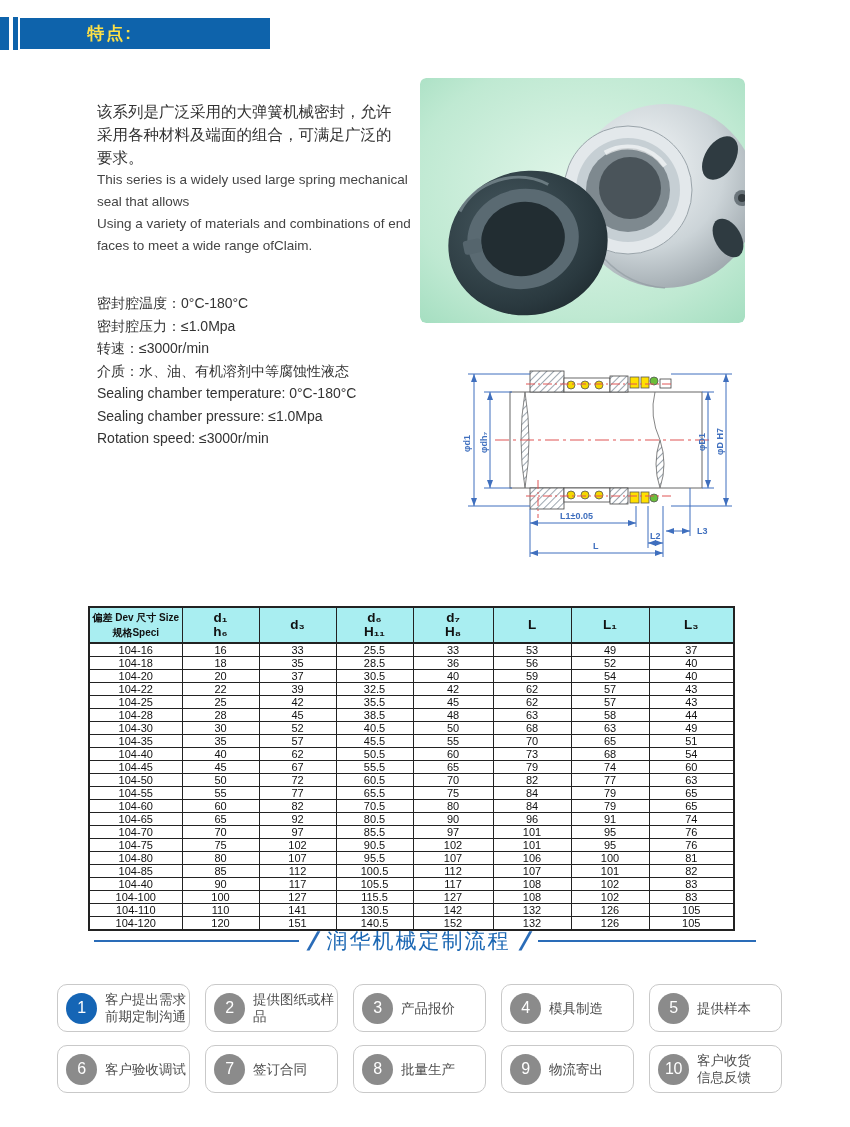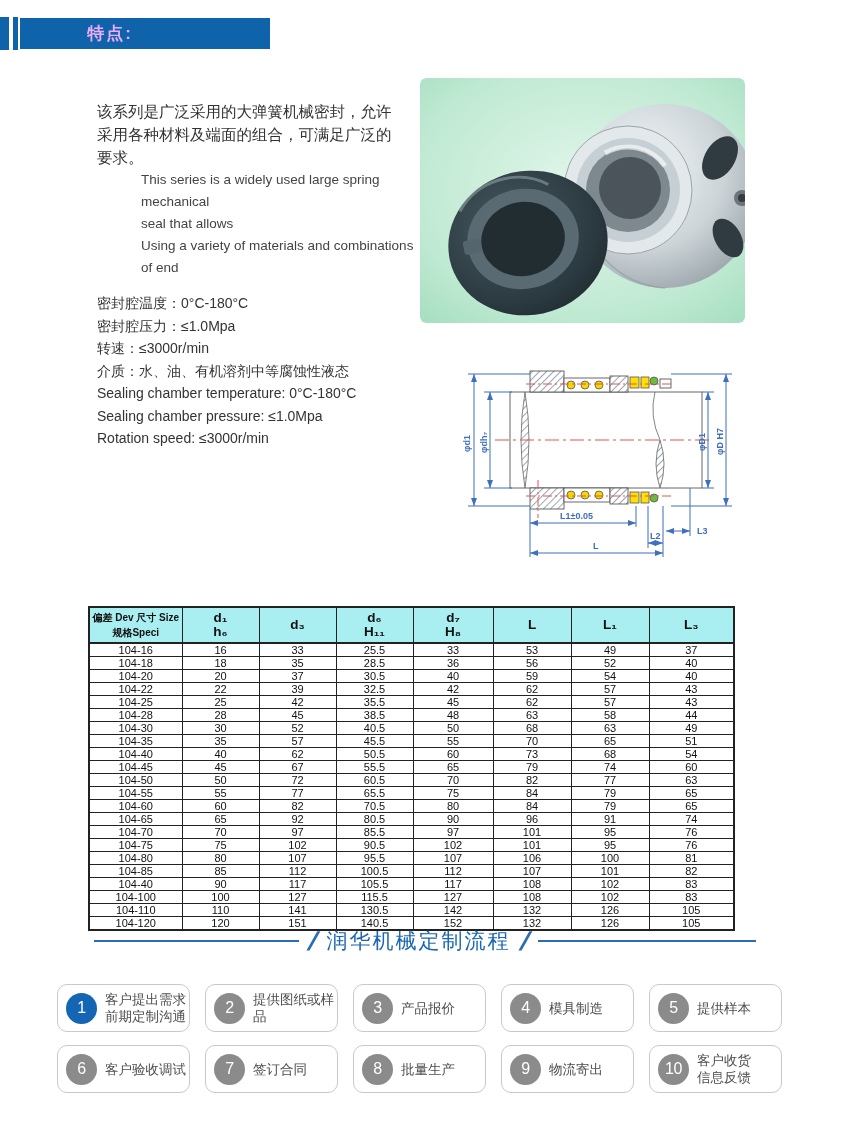--- a/index.html
+++ b/index.html
@@ -4,27 +4,27 @@
 <style>
   * { margin:0; padding:0; box-sizing:border-box; }
   body { background:#ffffff; font-family:"Liberation Sans", sans-serif; }
   .page { position:relative; width:850px; height:1127px; background:#ffffff; overflow:hidden; }
 
   
   .stripe { position:absolute; top:17px; height:33px; background:#0e63ab; }
   .stripe.s1 { left:0; width:9px; }
   .stripe.s2 { left:13px; width:5px; }
   .feature-bar { position:absolute; left:20px; top:18px; width:250px; height:31px;
-    background:#0e63ab; color:#f0abfc; font-size:17px; font-weight:bold;
+    background:#0e63ab; color:#fde047; font-size:17px; font-weight:bold;
     display:flex; align-items:center; justify-content:center; padding-right:70px; letter-spacing:2px; }
 
   
   .intro { position:absolute; left:97px; top:100px; width:330px; }
   .intro .zh-line { font-size:15.5px; line-height:23px; color:#333; }
-  .intro .en-line { font-size:13.5px; line-height:22px; color:#444;margin-left:44px; }
+  .intro .en-line { font-size:13.5px; line-height:22px; color:#444; }
 
   
   .photo { position:absolute; left:420px; top:78px; width:325px; height:245px; border-radius:6px; overflow:hidden; }
 
   
   .specs { position:absolute; left:97px; top:292px; width:360px; }
   .specs div { font-size:14px; line-height:22.5px; color:#333; }
 
   
   .drawing { position:absolute; left:450px; top:340px; width:315px; height:218px; background:#fff; }
@@ -72,20 +72,21 @@
   <div class="intro">
     <div>
         <div class="zh-line">该系列是广泛采用的大弹簧机械密封，允许</div>
         <div class="zh-line">采用各种材料及端面的组合，可满足广泛的</div>
         <div class="zh-line">要求。</div>
       </div>
     <div>
         <div class="en-line">This series is a widely used large spring mechanical</div>
         <div class="en-line">seal that allows</div>
         <div class="en-line">Using a variety of materials and combinations of end</div>
+        <div class="en-line">faces to meet a wide range ofClaim.</div>
       </div>
   </div>
 
   <div class="photo">
     <svg width="325" height="245" viewBox="0 0 325 245">
       <defs>
         <radialGradient id="bgMint" cx="50%" cy="45%" r="75%">
           <stop offset="0%" stop-color="#e2f6ea"></stop>
             <stop offset="70%" stop-color="#bfe9d2"></stop>
             <stop offset="100%" stop-color="#a4dec0"></stop>

